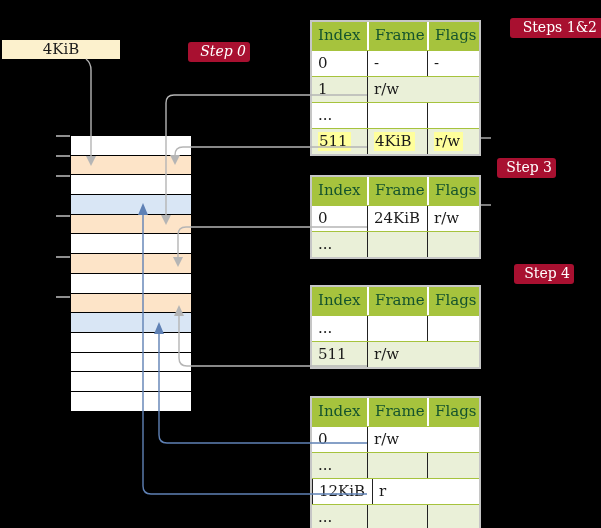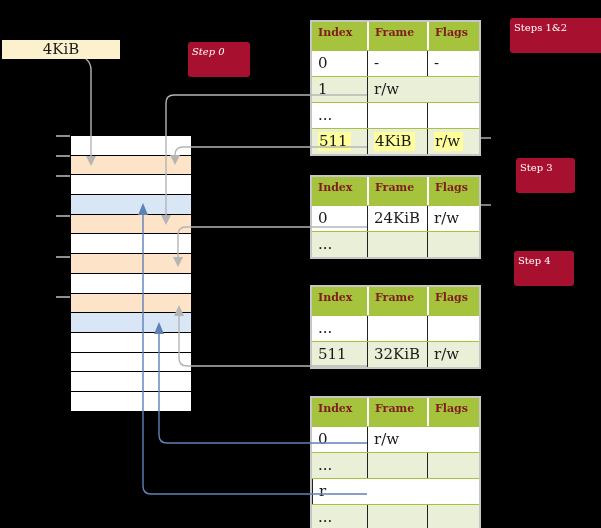--- a/index.html
+++ b/index.html
@@ -9,48 +9,48 @@
     font-family:"DejaVu Serif","Liberation Serif",serif;
   }
   
   #cr3-box{
     position:absolute; left:2px; top:40px; width:118px; height:19px;
     background:var(--cream_box); color:var(--text_dark);
     font-size:15px; line-height:19px; text-align:center;
   }
   
   .badge{
-    position:absolute; height:35px; line-height:19px; box-sizing:border-box;
+    position:absolute; height:20px; line-height:19px; box-sizing:border-box;
     background:var(--badge_red); color:var(--badge_text);
-    font-size:10px; text-align:left; border-radius:3px; padding:0 4px;
+    font-size:14px; text-align:right; border-radius:3px; padding:0 4px;
   }
   #badge-step0{left:188px; top:42px; width:62px;font-style:italic;}
   #badge-steps12{left:510px; top:18px; width:91px; border-top-right-radius:0; border-bottom-right-radius:0;}
-  #badge-step3{left:516px; top:158px; width:59px;}
-  #badge-step4{left:514px; top:251px; width:60px;}
+  #badge-step3{left:497px; top:158px; width:59px;}
+  #badge-step4{left:514px; top:264px; width:60px;}
   
   #memcol{
     position:absolute; left:70px; top:135px; width:120px;
     border:1px solid #000; box-sizing:content-box;
   }
   .mem-row{height:18.7px; border-bottom:1.4px solid #000;}
   .mem-row:last-child{border-bottom:none;}
   .mem-white{background:var(--mem_white);}
   .mem-orange{background:var(--mem_orange);}
   .mem-blue{background:var(--mem_blue);}
   .tick{position:absolute; left:56px; width:14px; height:2px; background:var(--tick_gray);}
   
   .ptable{
     position:absolute; left:310px; width:171px; box-sizing:border-box;
     background:#fff; border:2px solid var(--table_border_gray);
     font-size:15px; color:var(--text_dark);
   }
   #table-0{top:20px;} #table-1{top:175px;} #table-2{top:285px;} #table-3{top:396px;}
   .pt-row{display:flex; height:26px; box-sizing:border-box; border-top:1.5px solid var(--header_green);}
-  .pt-header{height:28px; background:var(--header_green); color:#7f1d1d; font-weight:bold; border-top:none; font-size:11px;}
+  .pt-header{height:28px; background:var(--header_green); color:#14532d; font-weight:normal; border-top:none; font-size:15px;}
   .pt-cell{box-sizing:border-box; padding:3px 0 0 6px; white-space:nowrap; overflow:hidden;}
   .pt-header .pt-cell{padding-top:4px;}
   .c0{width:55px;} .c1{width:60px;} .c2{flex:1;}
   .pt-row:not(.pt-header) .c1, .pt-row:not(.pt-header) .c2{border-left:1px solid var(--cell_divider_dark);}
   .pt-header .c1, .pt-header .c2{border-left:2px solid #fff;}
   .bg-white{background:#fff;} .bg-green{background:var(--row_green);}
   mark{background:var(--highlight_yellow); color:inherit; padding:0 3px 1px 1px;}
   
   #overlay{position:absolute; left:0; top:0; pointer-events:none;}
   .stroke-gray{stroke:var(--connector_gray); fill:none; stroke-width:1.4;}
@@ -146,40 +146,40 @@
         <div class="pt-cell c1">Frame</div>
         <div class="pt-cell c2">Flags</div>
       </div>
       <div class="pt-row bg-white">
         <div class="pt-cell c0">...</div>
         <div class="pt-cell c1"></div>
         <div class="pt-cell c2"></div>
       </div>
       <div class="pt-row bg-green">
         <div class="pt-cell c0">511</div>
-        <div class="pt-cell c1">32KiB</div>
         <div class="pt-cell c2">r/w</div>
       </div>
     </div>
   <div class="ptable" id="table-3">
       <div class="pt-row pt-header">
         <div class="pt-cell c0">Index</div>
         <div class="pt-cell c1">Frame</div>
         <div class="pt-cell c2">Flags</div>
       </div>
       <div class="pt-row bg-white">
         <div class="pt-cell c0">0</div>
         <div class="pt-cell c2">r/w</div>
       </div>
       <div class="pt-row bg-green">
         <div class="pt-cell c0">...</div>
         <div class="pt-cell c1"></div>
         <div class="pt-cell c2"></div>
       </div>
       <div class="pt-row bg-white">
+        <div class="pt-cell c1">12KiB</div>
         <div class="pt-cell c2">r</div>
       </div>
       <div class="pt-row bg-green">
         <div class="pt-cell c0">...</div>
         <div class="pt-cell c1"></div>
         <div class="pt-cell c2"></div>
       </div>
     </div>
 
   <svg id="overlay" width="601" height="528" viewBox="0 0 601 528">

